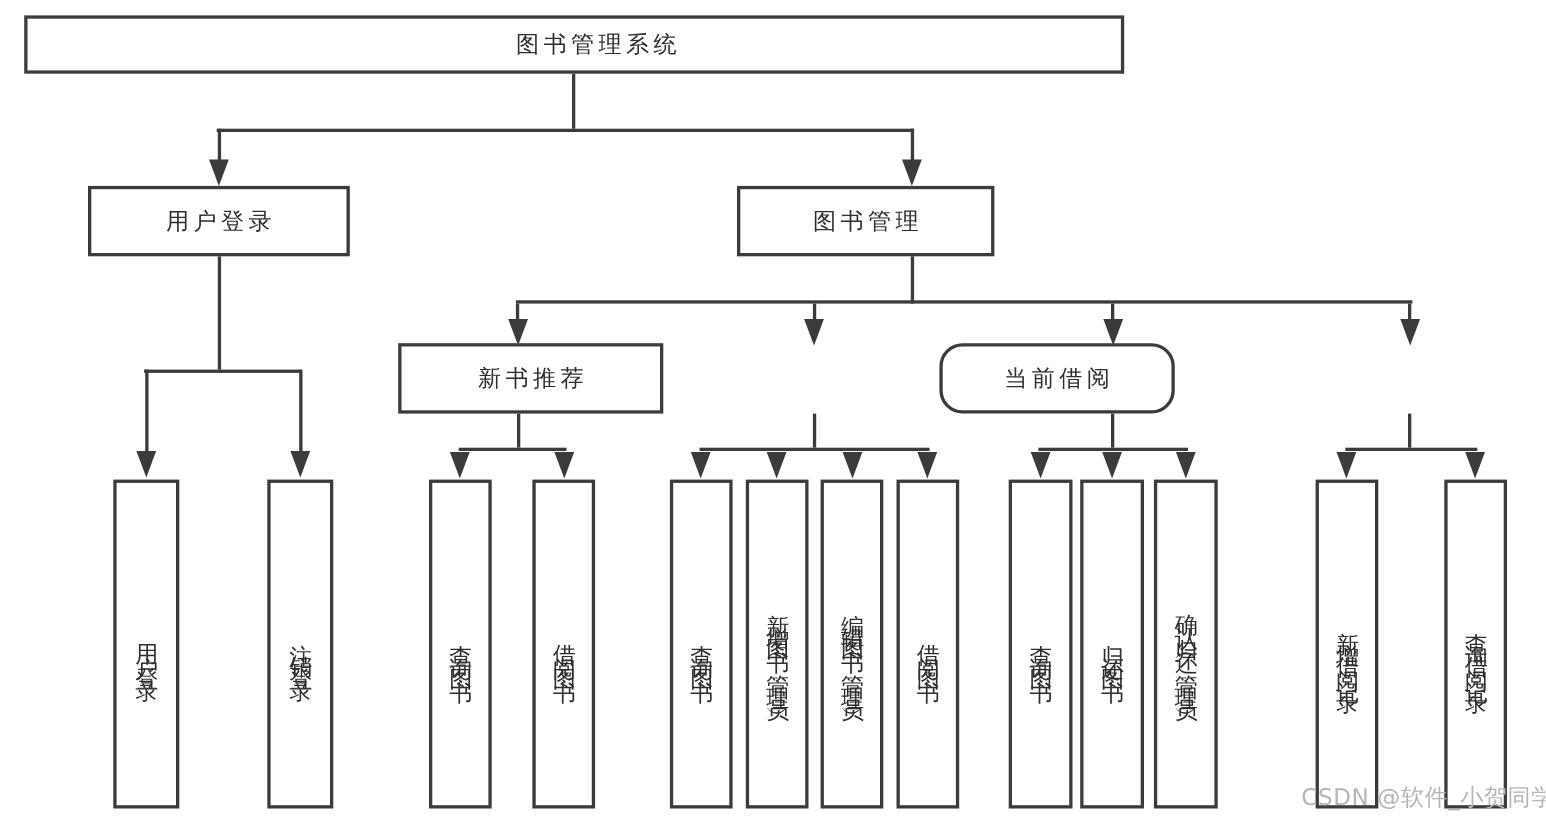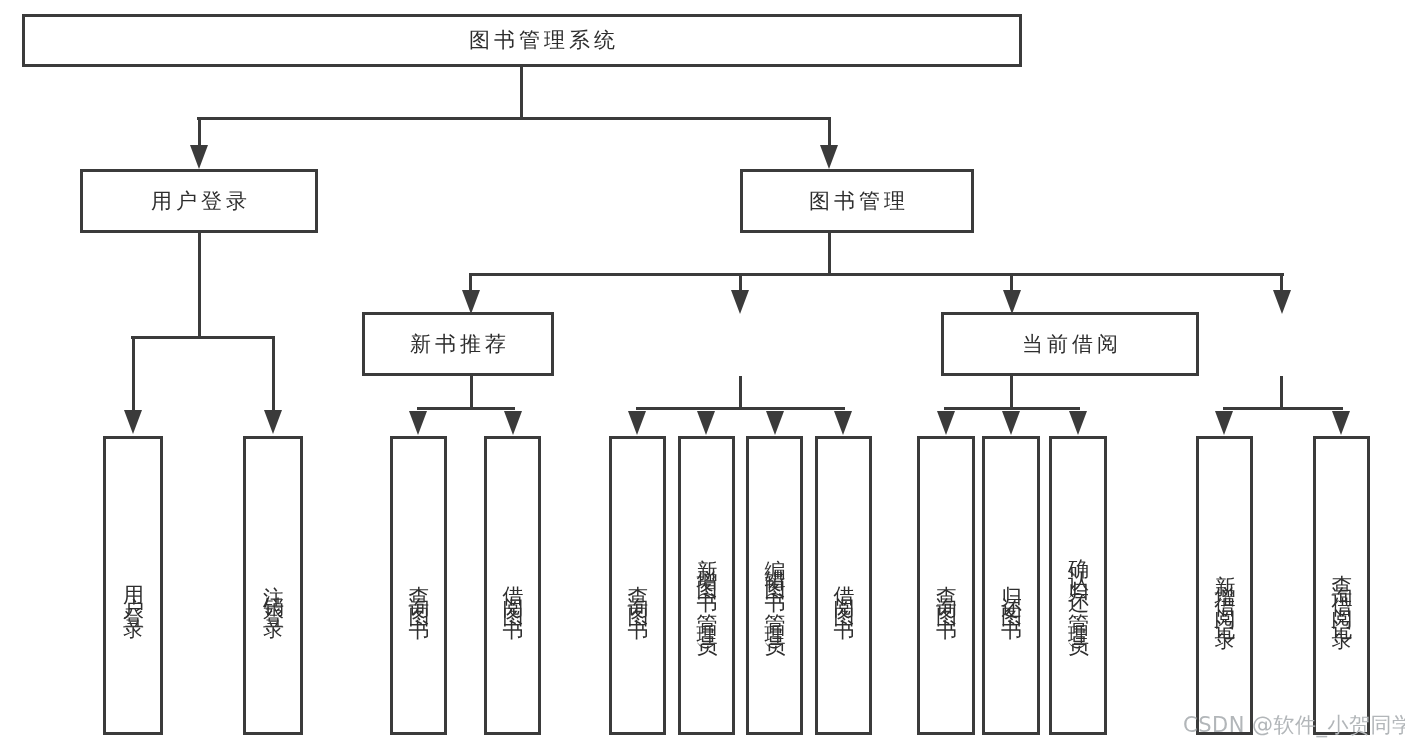--- a/index.html
+++ b/index.html
@@ -66,42 +66,42 @@
   <div class="node h" style="left:22px; top:14px; width:1000px; height:53px;padding-left:44px;">图书管理系统</div>
 
   <div class="vline" style="left:520px; top:67px; height:50px;"></div>
   <div class="hline" style="left:197px; top:117px; width:634px;"></div>
   <div class="vline" style="left:198px; top:117px; height:29px;"></div>
   <div class="arrow" style="left:190px; top:145px;"></div>
   <div class="vline" style="left:828px; top:117px; height:29px;"></div>
   <div class="arrow" style="left:820px; top:145px;"></div>
 
   <div class="node h" style="left:80px; top:169px; width:238px; height:64px;">用户登录</div>
-  <div class="node h" style="left:740px; top:169px; width:234px; height:64px;">图书管理</div>
+  <div class="node h" style="left:670px; top:169px; width:234px; height:64px;">图书管理</div>
 
   <div class="vline" style="left:198px; top:233px; height:103px;"></div>
   <div class="hline" style="left:131px; top:336px; width:143px;"></div>
   <div class="vline" style="left:132px; top:336px; height:74px;"></div>
   <div class="arrow" style="left:124px; top:410px;"></div>
   <div class="vline" style="left:272px; top:336px; height:74px;"></div>
   <div class="arrow" style="left:264px; top:410px;"></div>
 
   <div class="vline" style="left:828px; top:233px; height:43px;"></div>
   <div class="hline" style="left:469px; top:273px; width:815px;"></div>
   <div class="vline" style="left:469px; top:276px; height:14px;"></div>
   <div class="arrow" style="left:462px; top:290px;"></div>
   <div class="vline" style="left:739px; top:276px; height:14px;"></div>
   <div class="arrow" style="left:731px; top:290px;"></div>
   <div class="vline" style="left:1010px; top:276px; height:14px;"></div>
   <div class="arrow" style="left:1003px; top:290px;"></div>
   <div class="vline" style="left:1280px; top:276px; height:14px;"></div>
   <div class="arrow" style="left:1273px; top:290px;"></div>
 
-  <div class="node h" style="left:362px; top:312px; width:192px; height:64px;">新书推荐</div>
-  <div class="node h" style="left:941px; top:312px; width:258px; height:64px;">当前借阅</div>
+  <div class="node h" style="left:362px; top:312px; width:241px; height:64px;">新书推荐</div>
+  <div class="node h" style="left:854px; top:312px; width:214px; height:64px;border-radius:21px;">当前借阅</div>
 
   <div class="vline" style="left:470px; top:376px; height:31px;"></div>
   <div class="hline" style="left:417px; top:407px; width:98px;"></div>
   <div class="arrow" style="left:409px; top:411px;"></div>
   <div class="arrow" style="left:504px; top:411px;"></div>
 
   <div class="vline" style="left:739px; top:376px; height:31px;"></div>
   <div class="hline" style="left:636px; top:407px; width:209px;"></div>
   <div class="arrow" style="left:628px; top:411px;"></div>
   <div class="arrow" style="left:697px; top:411px;"></div>

